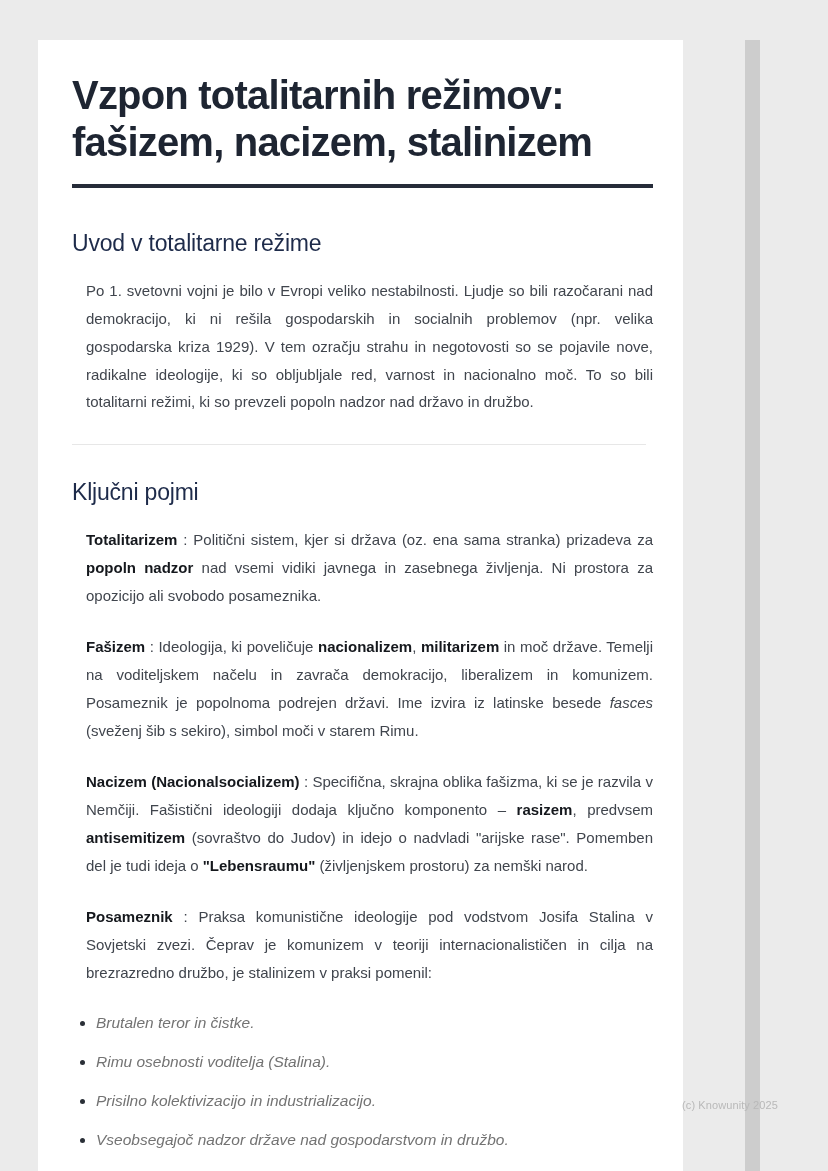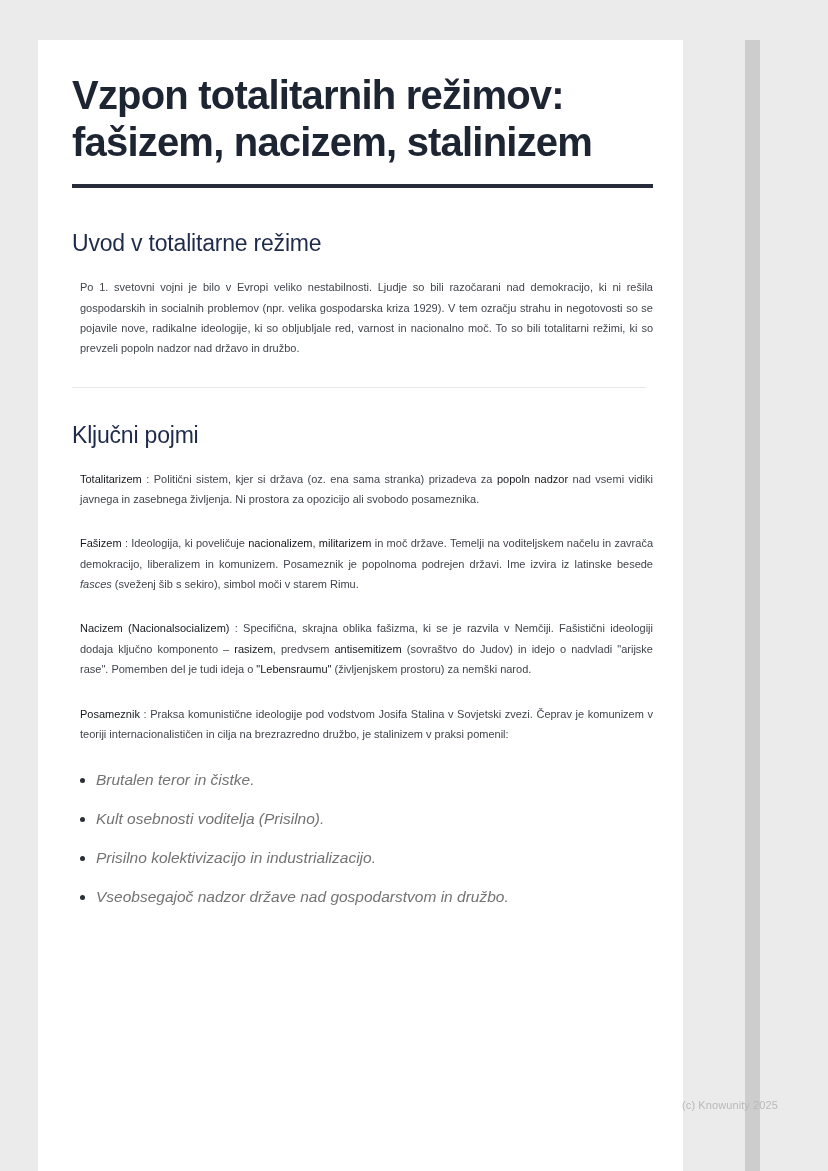--- a/index.html
+++ b/index.html
@@ -53,29 +53,29 @@
 
   h2.section-heading {
     margin: 0 0 20px 0;
     font-size: 23px;
     font-weight: 400;
     color: #1e2b4a;
     letter-spacing: -0.2px;
   }
 
   p.body {
-    margin: 0 0 24px 8px;
+    margin: 0 0 24px 14px;
     max-width: 574px;
-    font-size: 11px;
+    font-size: 15px;
     line-height: 1.85;
     color: #40454d;
     text-align: justify;
   }
 
-  p.body .b { font-weight: 400; color: #15181d; }
+  p.body .b { font-weight: 700; color: #15181d; }
   p.body .i { font-style: italic; }
 
   hr.divider {
     border: none;
     border-top: 1px solid #e7e7e7;
     margin: 28px 0 34px 0;
     max-width: 574px;
   }
 
   ul.bullets {
@@ -126,21 +126,21 @@
       <p class="body"><span class="b">Totalitarizem</span><span> : Politični sistem, kjer si država (oz. ena sama stranka) prizadeva za </span><span class="b">popoln nadzor</span><span> nad vsemi vidiki javnega in zasebnega življenja. Ni prostora za opozicijo ali svobodo posameznika.</span></p>
 
       <p class="body"><span class="b">Fašizem</span><span> : Ideologija, ki poveličuje </span><span class="b">nacionalizem</span><span>, </span><span class="b">militarizem</span><span> in moč države. Temelji na voditeljskem načelu in zavrača demokracijo, liberalizem in komunizem. Posameznik je popolnoma podrejen državi. Ime izvira iz latinske besede </span><span class="i">fasces</span><span> (sveženj šib s sekiro), simbol moči v starem Rimu.</span></p>
 
       <p class="body"><span class="b">Nacizem (Nacionalsocializem)</span><span> : Specifična, skrajna oblika fašizma, ki se je razvila v Nemčiji. Fašistični ideologiji dodaja ključno komponento – </span><span class="b">rasizem</span><span>, predvsem </span><span class="b">antisemitizem</span><span> (sovraštvo do Judov) in idejo o nadvladi "arijske rase". Pomemben del je tudi ideja o </span><span class="b">"Lebensraumu"</span><span> (življenjskem prostoru) za nemški narod.</span></p>
 
       <p class="body"><span class="b">Posameznik</span><span> : Praksa komunistične ideologije pod vodstvom Josifa Stalina v Sovjetski zvezi. Čeprav je komunizem v teoriji internacionalističen in cilja na brezrazredno družbo, je stalinizem v praksi pomenil:</span></p>
 
       <ul class="bullets">
         <li>Brutalen teror in čistke.</li>
-        <li>Kult osebnosti voditelja (Prisilno).</li>
+        <li>Rimu osebnosti voditelja (Stalina).</li>
         <li>Prisilno kolektivizacijo in industrializacijo.</li>
         <li>Vseobsegajoč nadzor države nad gospodarstvom in družbo.</li>
       </ul>
 
     </div>
   </div>
 
   <div class="scrollbar"></div>
 
   <div class="watermark">(c) Knowunity 2025</div>

